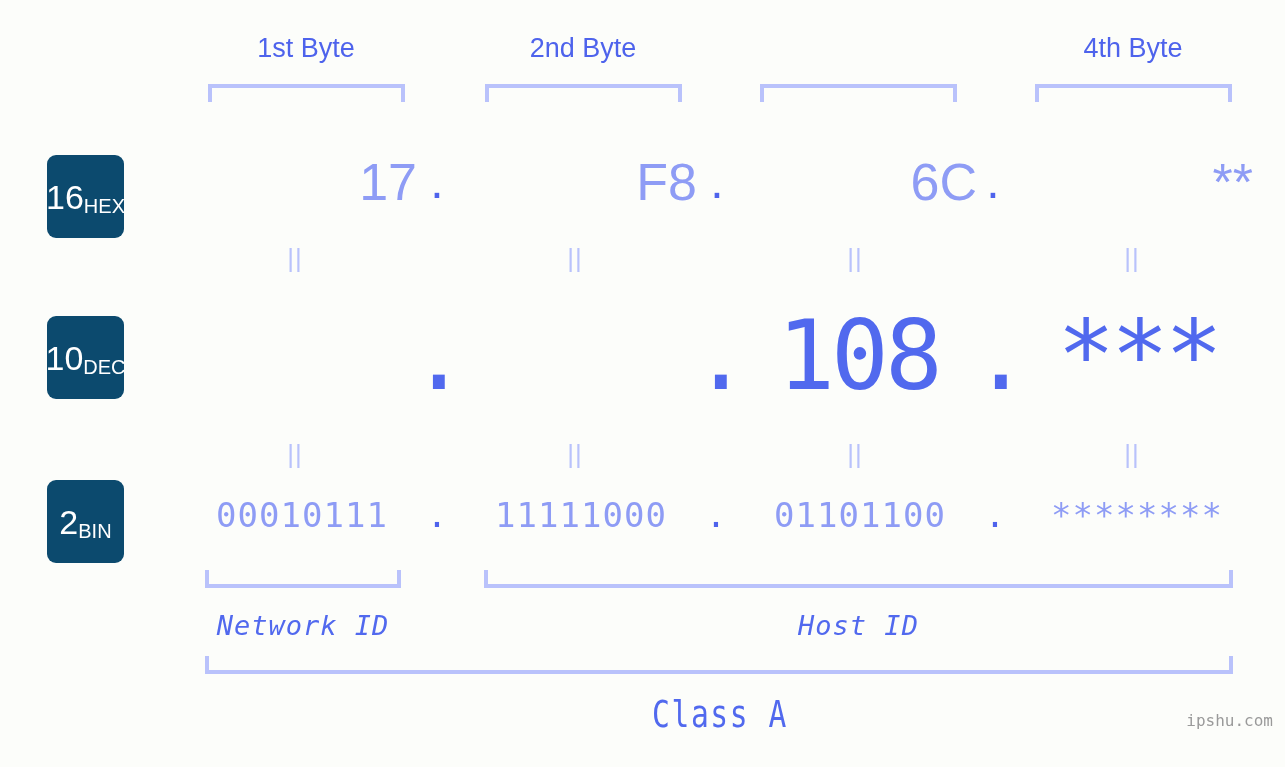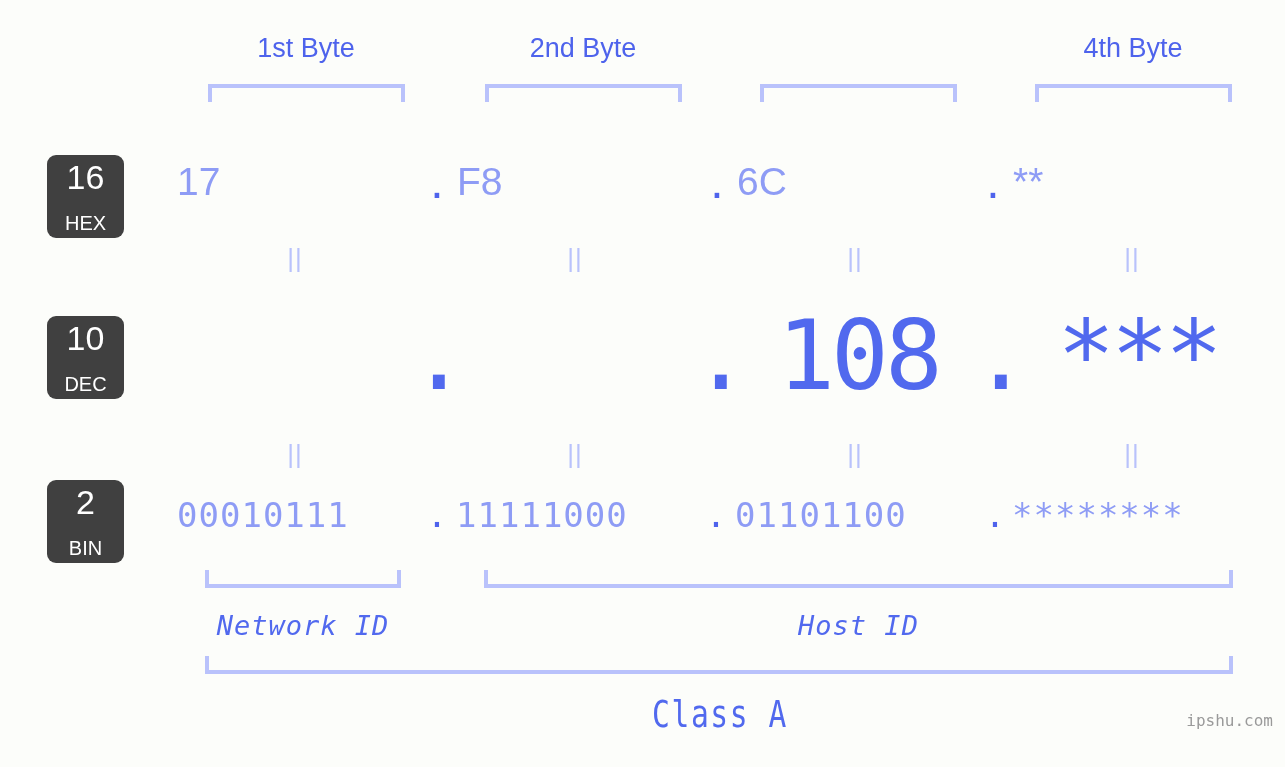--- a/index.html
+++ b/index.html
@@ -54,25 +54,25 @@
     border-right: 4px solid #b9c2fb;
     box-sizing: border-box;
   }
 
   
   .badge {
     position: absolute;
     left: 47px;
     width: 77px;
     height: 83px;
-    background: #404040;
+    background: #0c4a6e;
     border-radius: 9px;
     color: #ffffff;
     display: flex;
-    flex-direction: column;
+    flex-direction: row;
     align-items: center;
     justify-content: center;
     box-sizing: border-box;
   }
   .badge .num {
     font-size: 34px;
     line-height: 34px;
     font-family: "Liberation Sans", sans-serif;
     font-weight: 400;
   }
@@ -85,22 +85,22 @@
   }
   .badge.hex { top: 155px; }
   .badge.dec { top: 316px; }
   .badge.bin { top: 480px; }
 
   
   .hex-val {
     position: absolute;
     top: 152px;
     width: 240px;
-    text-align: left;
-    font-size: 39px;
+    text-align: right;
+    font-size: 52px;
     line-height: 60px;
     color: #8e9cf5;
     font-family: "Liberation Sans", sans-serif;
     white-space: nowrap;
   }
   .hex-dot {
     position: absolute;
     top: 152px;
     width: 40px;
     text-align: center;
@@ -146,21 +146,21 @@
     line-height: 120px;
     color: #5169ee;
     font-family: "DejaVu Sans Mono", monospace;
   }
 
   
   .bin-val {
     position: absolute;
     top: 492px;
     width: 250px;
-    text-align: left;
+    text-align: center;
     font-size: 34px;
     line-height: 46px;
     color: #8e9cf5;
     font-family: "DejaVu Sans Mono", monospace;
     letter-spacing: 1px;
     white-space: nowrap;
   }
   .bin-dot {
     position: absolute;
     top: 492px;

